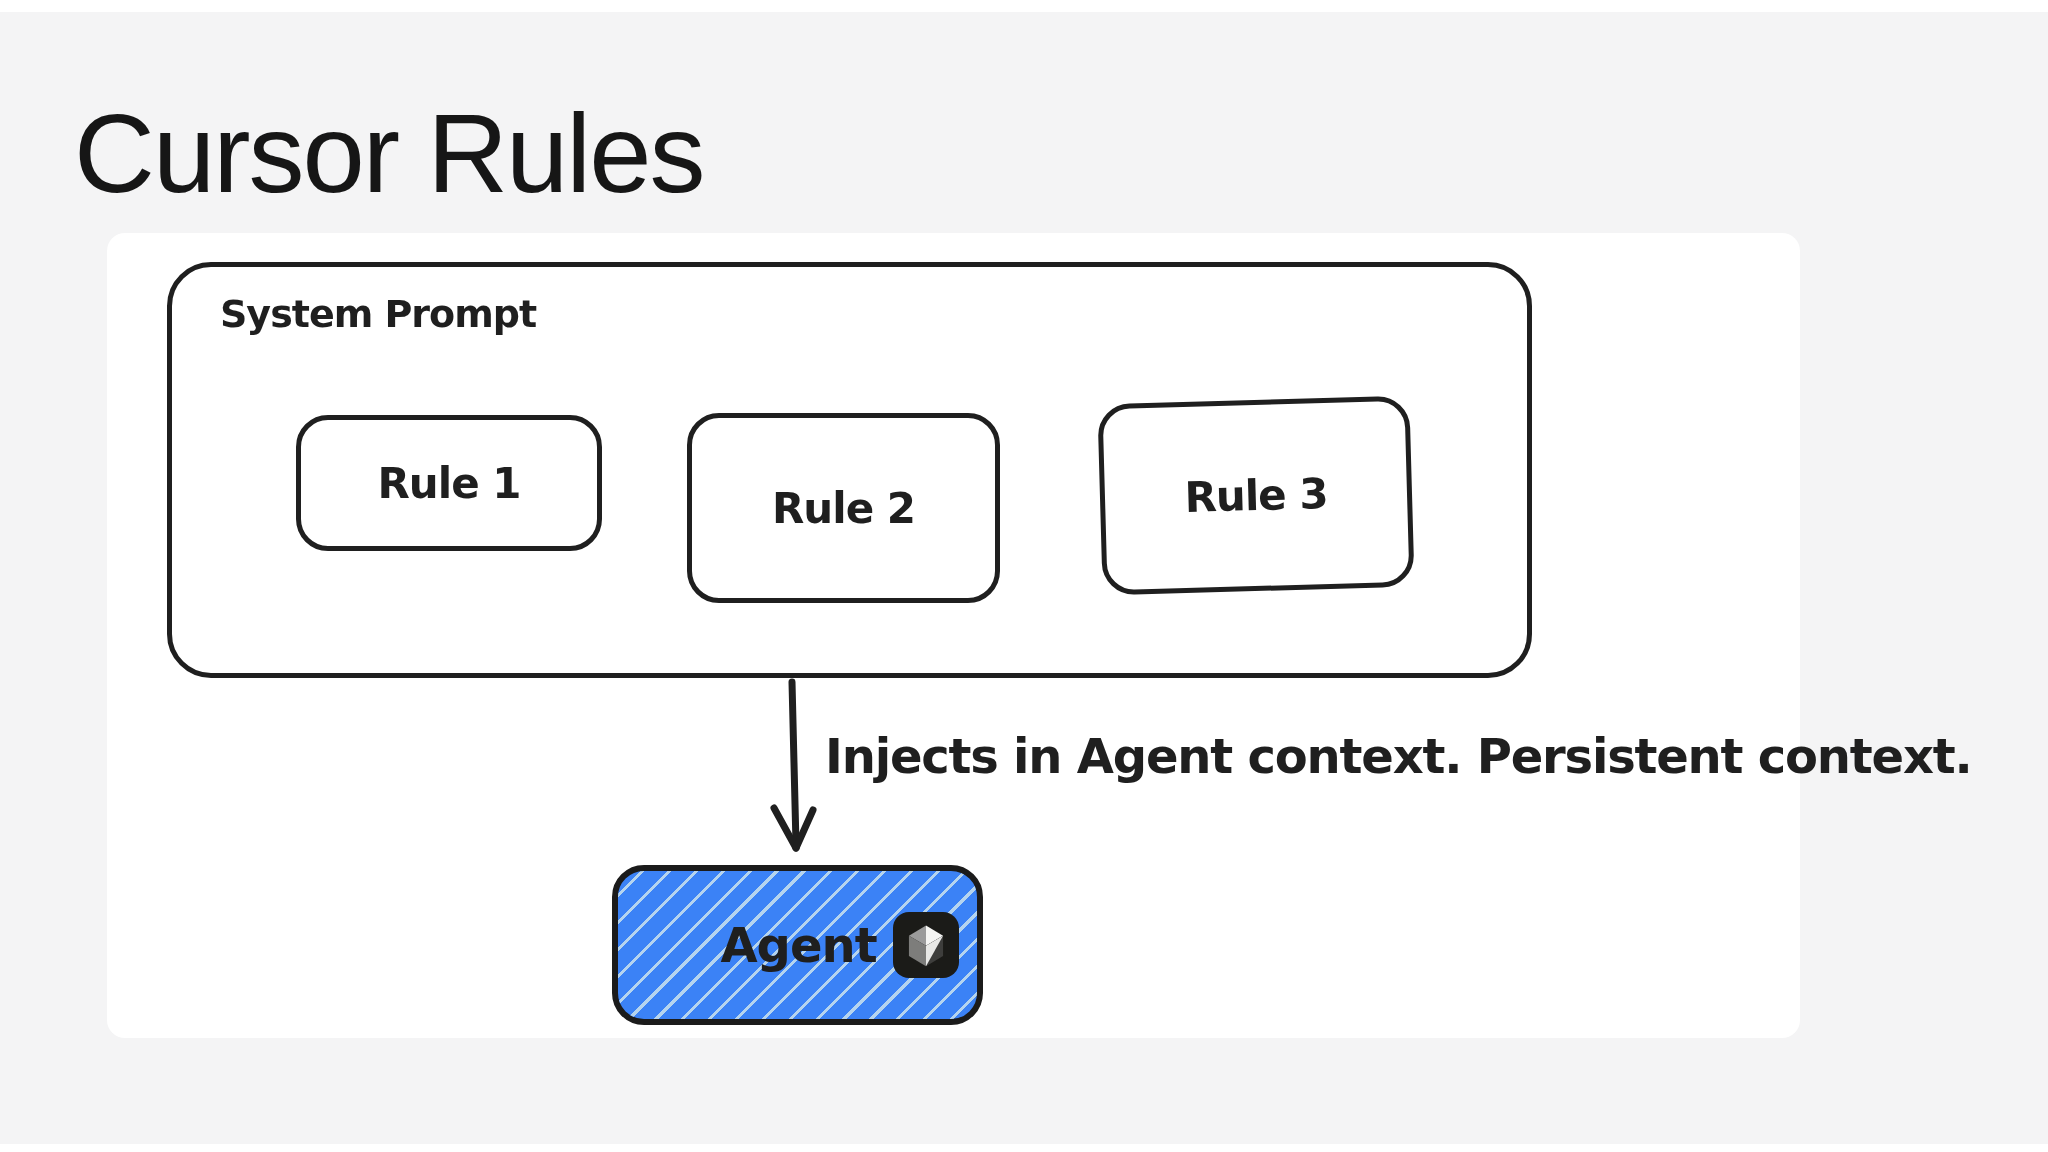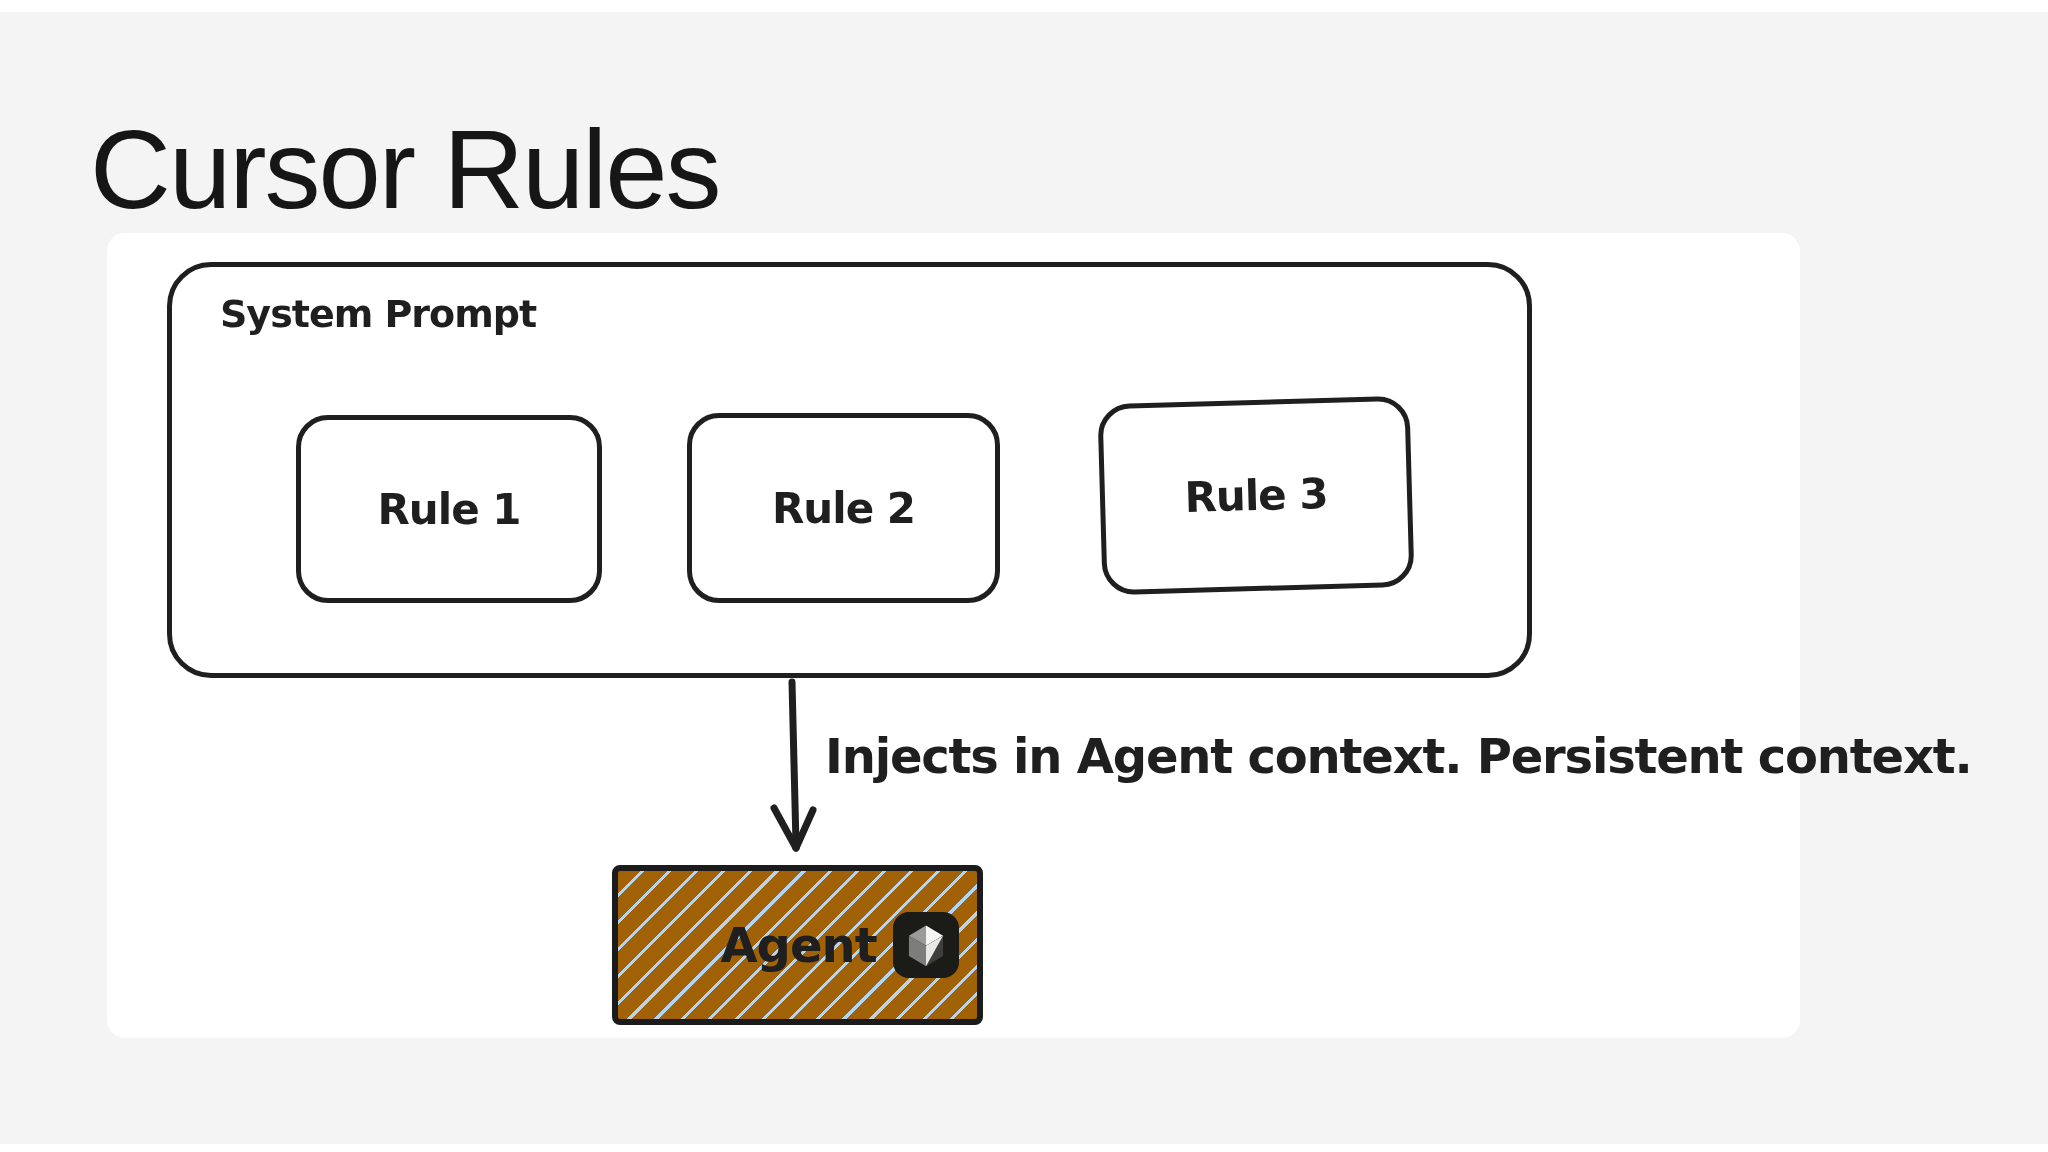--- a/index.html
+++ b/index.html
@@ -13,21 +13,21 @@
     position:relative;width:2048px;height:1152px;
     background:#f4f4f5;
   }
   .edge-strip{position:absolute;left:0;width:2048px;background:#ffffff;}
   .edge-strip.top{top:0;height:12px;}
   .edge-strip.bottom{bottom:0;height:8px;}
 
   .title{
     position:absolute;left:74px;top:98px;
     font-size:112px;line-height:1;font-weight:400;
-    letter-spacing:-2px;color:#161616;margin:16px;
+    letter-spacing:-2px;color:#161616;margin:0;
   }
 
   .card{
     position:absolute;left:107px;top:233px;
     width:1693px;height:805px;
     background:#ffffff;border-radius:18px;
   }
 
   
   .hand{font-family:"DejaVu Sans", sans-serif;font-weight:bold;color:#1f1f1f;}
@@ -42,36 +42,36 @@
     position:absolute;left:220px;top:292px;
     font-size:38px;letter-spacing:-1px;
   }
   .rule-box{
     position:absolute;
     border:5px solid #1f1f1f;border-radius:32px;
     background:#ffffff;box-sizing:border-box;
     display:flex;align-items:center;justify-content:center;
     font-size:42px;letter-spacing:-1px;
   }
-  .rule-1{left:296px;top:415px;width:306px;height:188px;text-align:right;}
+  .rule-1{left:296px;top:415px;width:306px;height:136px;text-align:right;}
   .rule-2{left:687px;top:413px;width:313px;height:190px;text-align:center;}
   .rule-3{left:1100px;top:400px;width:312px;height:191px;transform:rotate(-1.6deg);}
 
   .arrow{position:absolute;left:755px;top:678px;}
 
   .caption{
     position:absolute;left:825px;top:728px;
     font-size:48px;letter-spacing:-1.2px;white-space:nowrap;
   }
 
   .agent-box{
     position:absolute;left:612px;top:865px;
     width:371px;height:160px;
-    border:6px solid #1b1b1b;border-radius:8px;
-    background:#a16207;box-sizing:border-box;overflow:hidden;
+    border:6px solid #1b1b1b;border-radius:32px;
+    background:#3b82f6;box-sizing:border-box;overflow:hidden;
   }
   .hatch{
     position:absolute;top:0;left:0;right:0;bottom:0;
     background:repeating-linear-gradient(135deg,
       rgba(0,0,0,0) 0px, rgba(0,0,0,0) 16px,
       #b5d4ef 16px, #b5d4ef 19px);
   }
   .agent-content{
     position:relative;height:100%;
     display:flex;align-items:center;justify-content:center;

